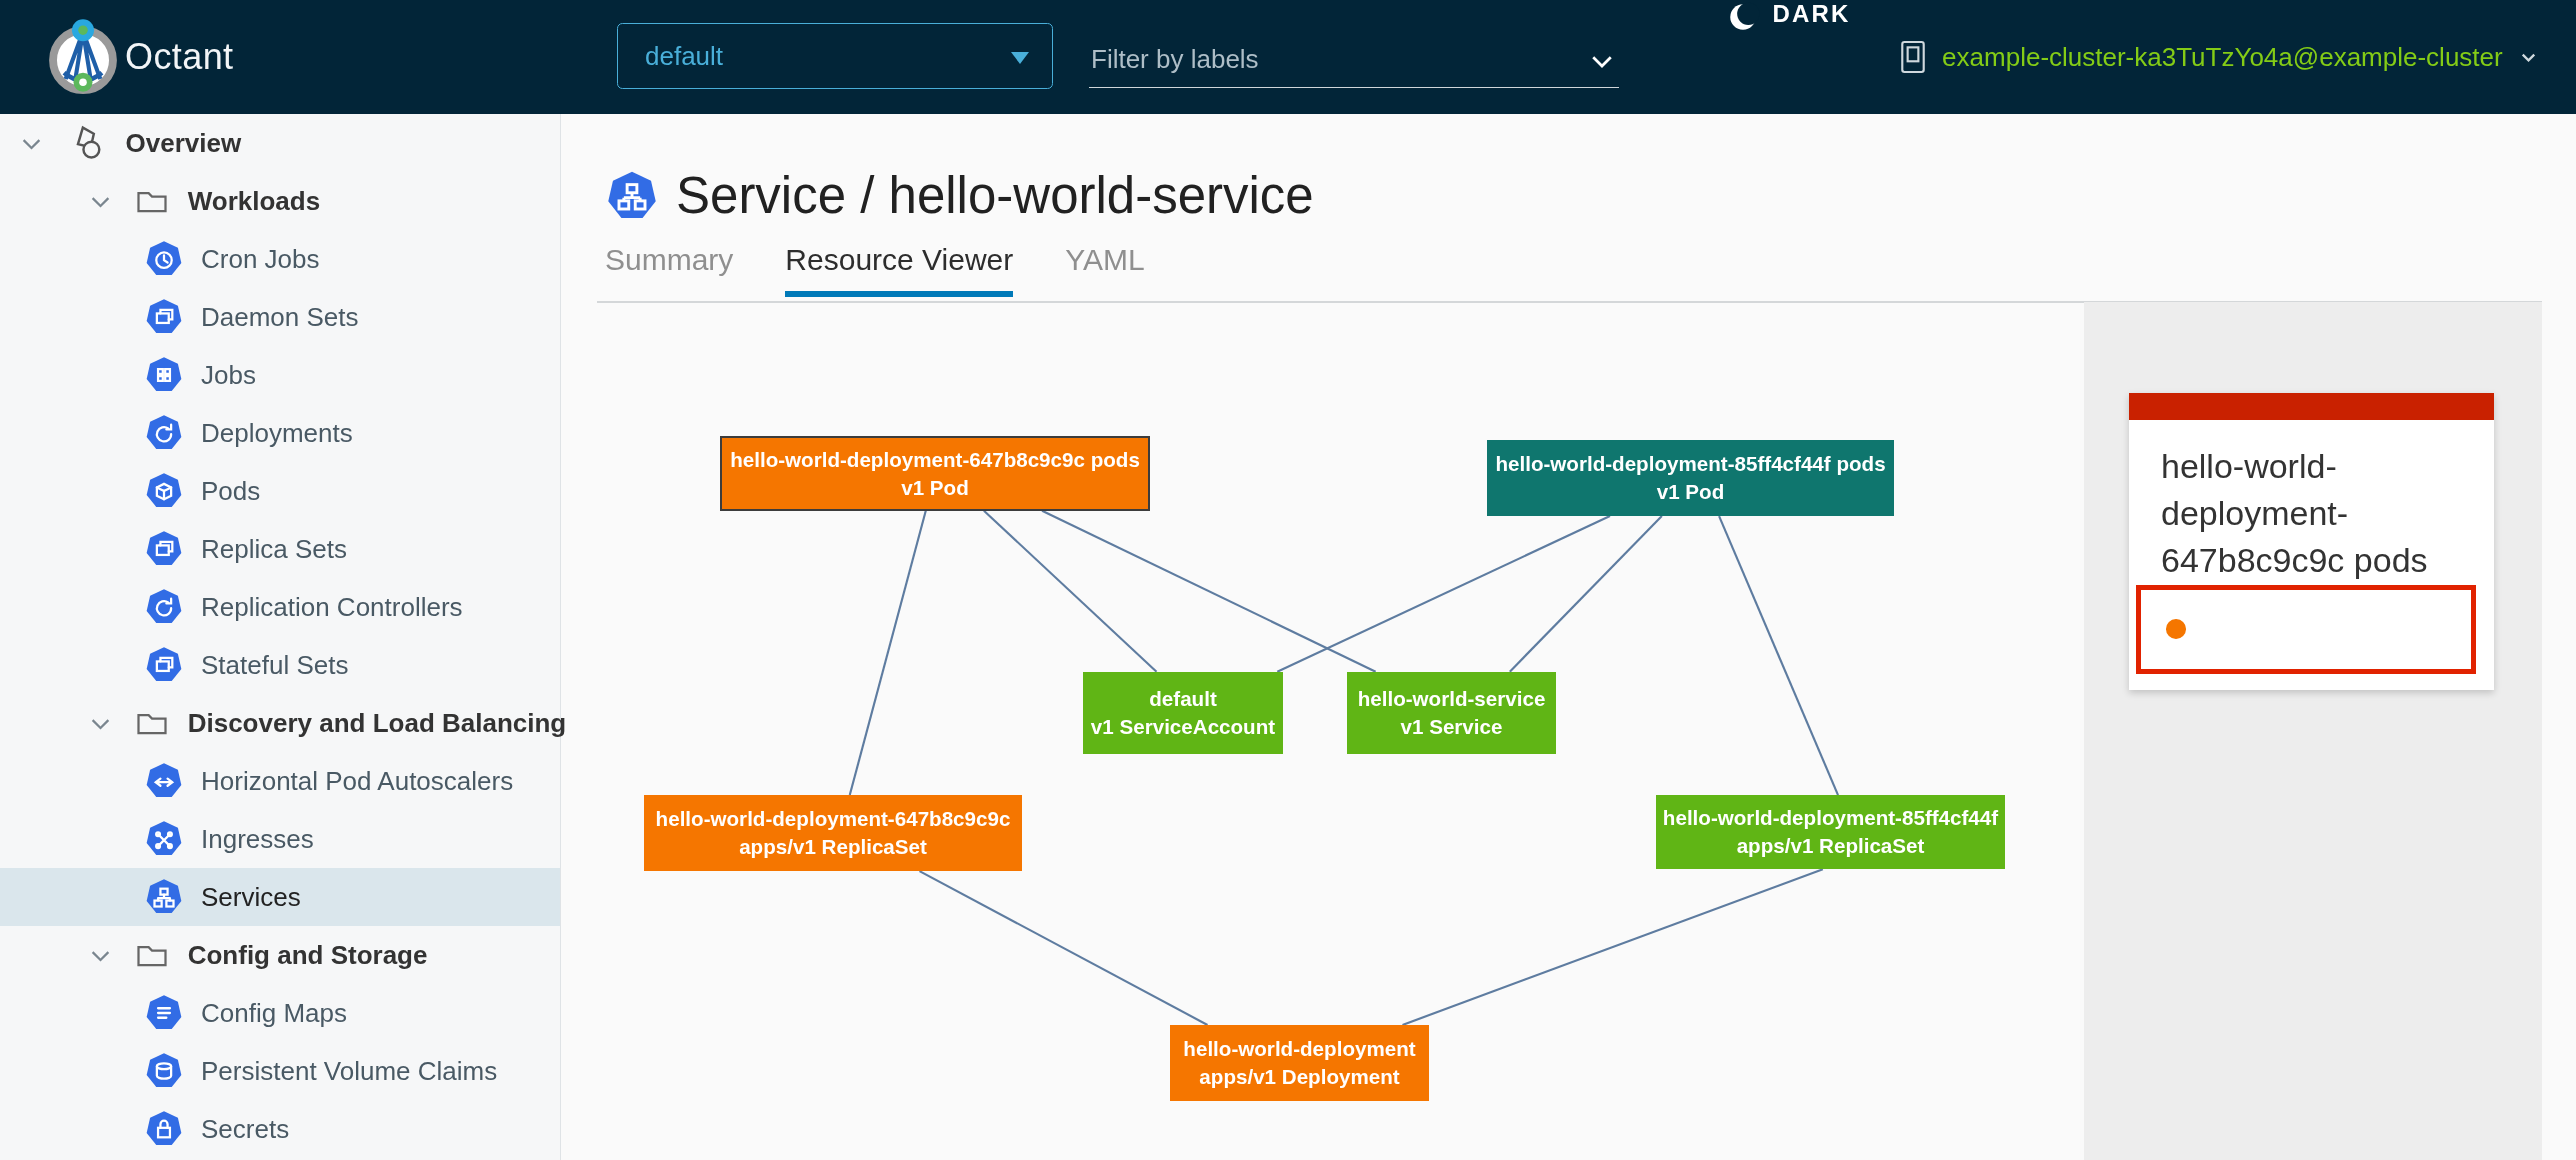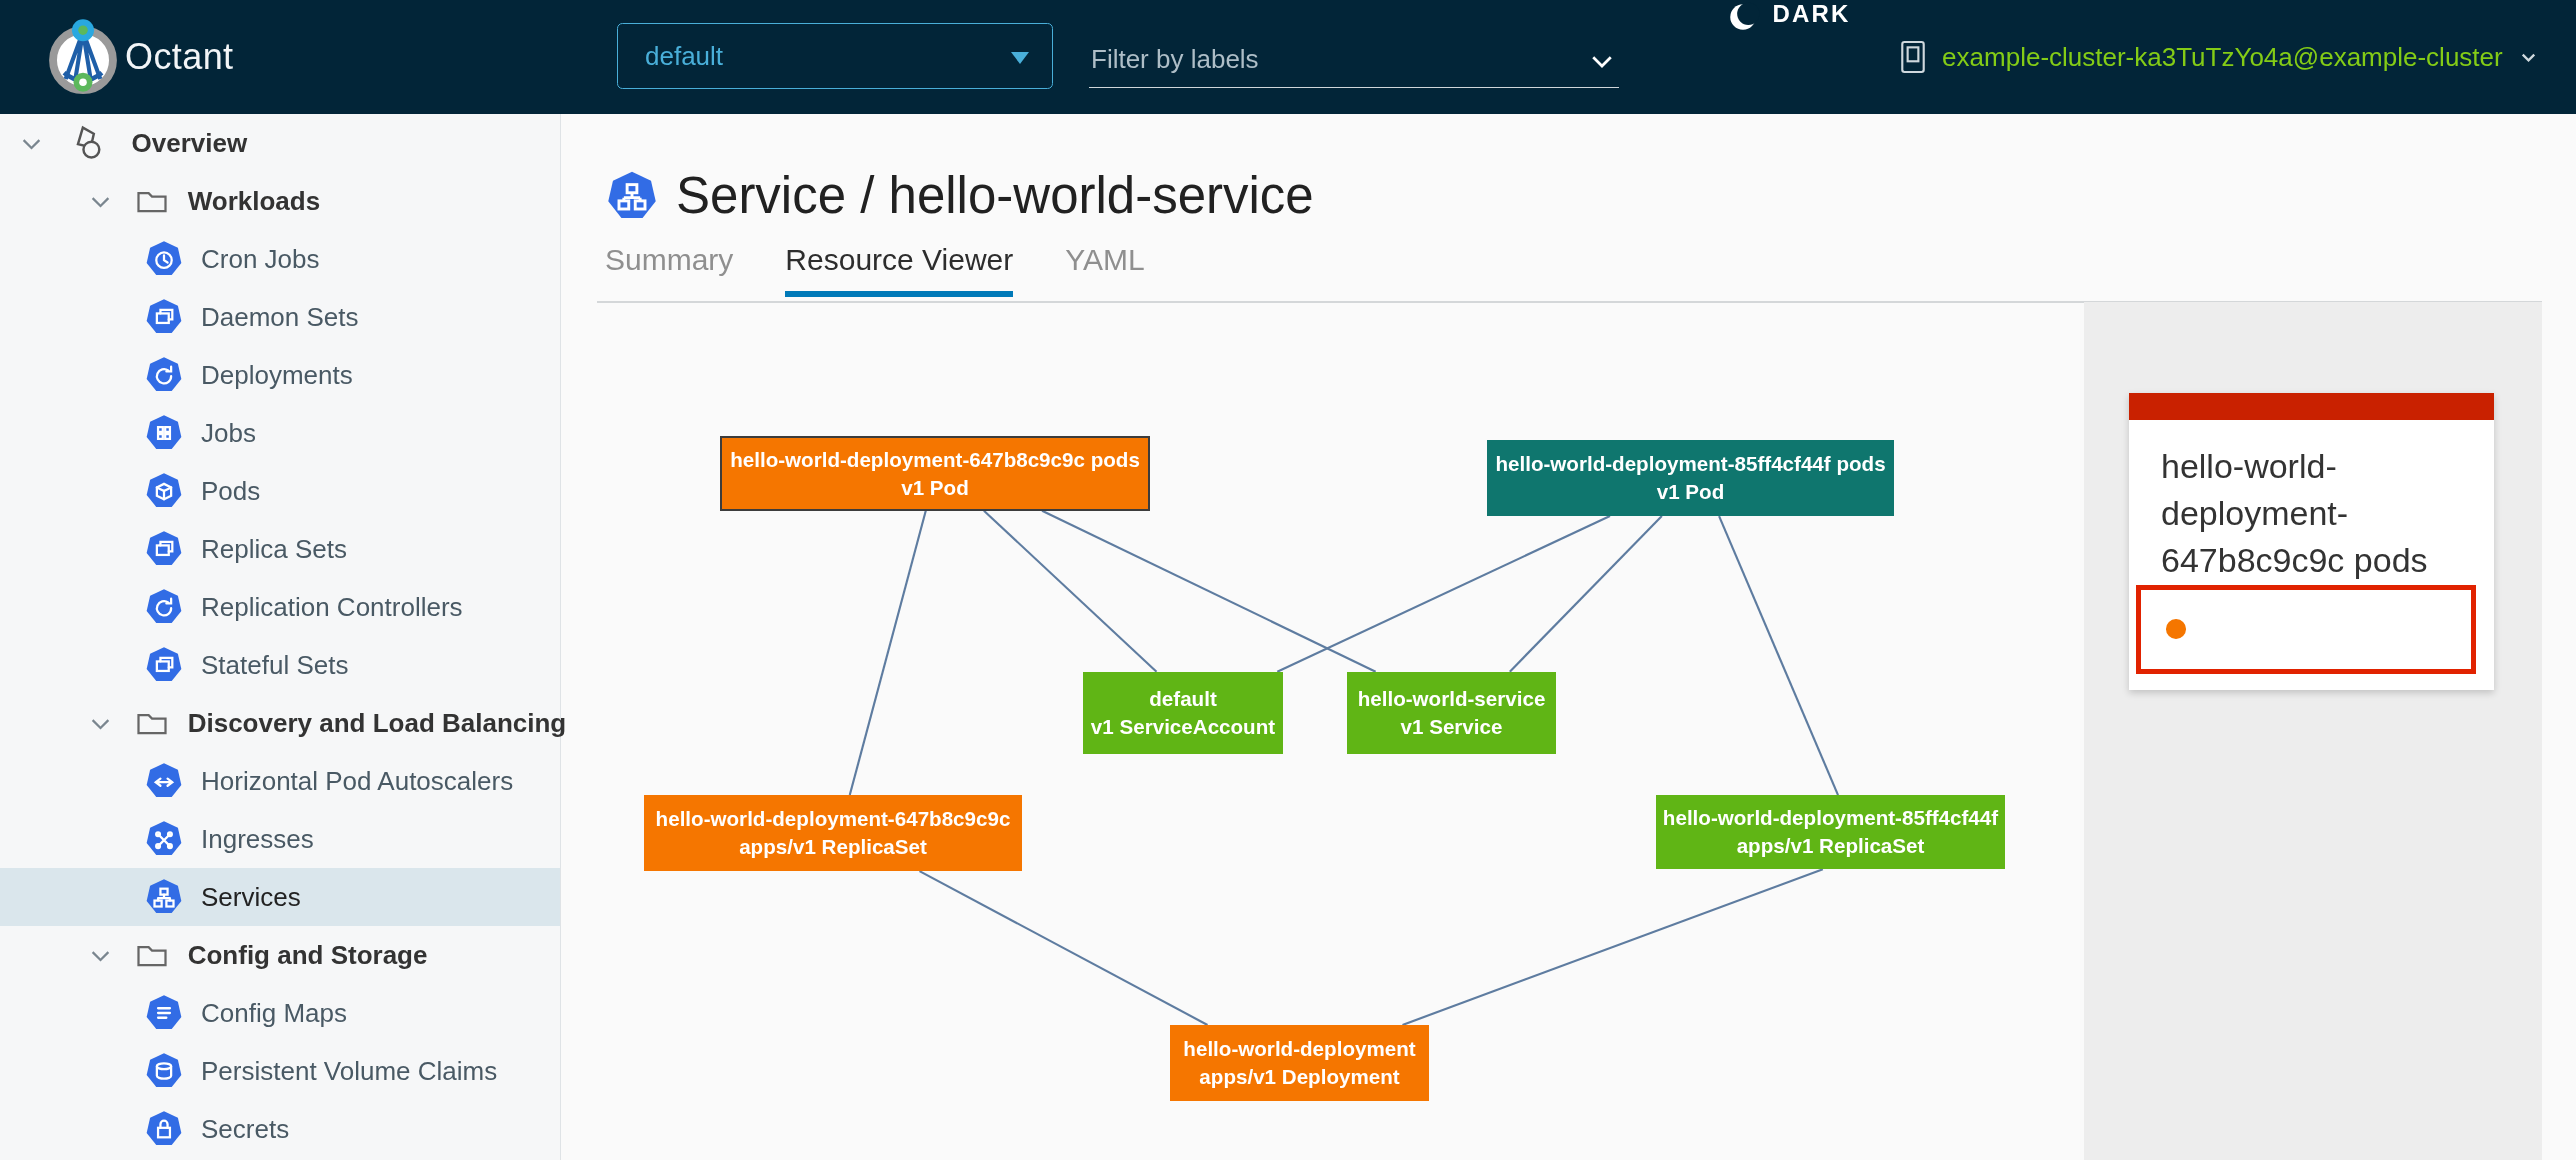--- a/index.html
+++ b/index.html
@@ -27,21 +27,21 @@
   .sidebar{position:absolute;left:0;top:114px;width:561px;height:1046px;background:#f6f7f8;
     border-right:1.8px solid #dfe3e6;box-sizing:border-box;z-index:20;}
   .srow{display:flex;align-items:center;height:58px;cursor:pointer;}
   .srow .label{font-size:26px;color:#495964;white-space:nowrap;}
   .srow.group .label,.srow.root .label{font-weight:700;color:#333;}
   .srow.active{background:#dae6ec;}
   .srow.active .label{color:#222;}
   .chev{width:27px;height:27px;flex:0 0 auto;}
   .d0{padding-left:18px;}
   .d0 .ovicon{margin-left:21.5px;}
-  .d0 .label{margin-left:26px;}
+  .d0 .label{margin-left:20px;}
   .d1{padding-left:59px;margin-left:28px;}
   .d1 .folder{margin-left:19.7px;}
   .d1 .label{margin-left:18px;}
   .d2{padding-left:145px;}
   .d2 .label{margin-left:18px;}
   .hepticon{width:38px;height:38px;flex:0 0 auto;}
   
   .title-row{position:absolute;left:606px;top:166px;display:flex;align-items:center;gap:18px;z-index:10;}
   .page-title{font-size:51px;color:#212121;}
   .tabs{position:absolute;left:605px;top:243px;display:flex;gap:52px;z-index:10;}
@@ -153,34 +153,34 @@
           <rect x="10" y="13" width="10" height="8"></rect>
           <path d="M13 13v-3h10v8h-3"></path>
         </g>
       </svg>
       <span class="label">Daemon Sets</span>
     </div>
     <div class="srow d2 leaf">
       <svg class="hepticon" viewBox="0 0 32 32">
         <polygon points="16,1 27.7,6.6 30.6,19.3 22.5,29.5 9.5,29.5 1.4,19.3 4.3,6.6" fill="#326ce5"></polygon>
         <g stroke="#ffffff" stroke-width="1.9" fill="none" stroke-linecap="round">
+          <path d="M11 11h4v4h-4zM17 11h4v4h-4zM11 17h4v4h-4zM17 17h4v4h-4z"></path>
+        </g>
+      </svg>
+      <span class="label">Jobs</span>
+    </div>
+    <div class="srow d2 leaf">
+      <svg class="hepticon" viewBox="0 0 32 32">
+        <polygon points="16,1 27.7,6.6 30.6,19.3 22.5,29.5 9.5,29.5 1.4,19.3 4.3,6.6" fill="#326ce5"></polygon>
+        <g stroke="#ffffff" stroke-width="1.9" fill="none" stroke-linecap="round">
           <path d="M22 17a6 6 0 1 1-2.5-4.8"></path>
           <path d="M22 9v4h-4"></path>
         </g>
       </svg>
       <span class="label">Deployments</span>
-    </div>
-    <div class="srow d2 leaf">
-      <svg class="hepticon" viewBox="0 0 32 32">
-        <polygon points="16,1 27.7,6.6 30.6,19.3 22.5,29.5 9.5,29.5 1.4,19.3 4.3,6.6" fill="#326ce5"></polygon>
-        <g stroke="#ffffff" stroke-width="1.9" fill="none" stroke-linecap="round">
-          <path d="M11 11h4v4h-4zM17 11h4v4h-4zM11 17h4v4h-4zM17 17h4v4h-4z"></path>
-        </g>
-      </svg>
-      <span class="label">Jobs</span>
     </div>
     <div class="srow d2 leaf">
       <svg class="hepticon" viewBox="0 0 32 32">
         <polygon points="16,1 27.7,6.6 30.6,19.3 22.5,29.5 9.5,29.5 1.4,19.3 4.3,6.6" fill="#326ce5"></polygon>
         <g stroke="#ffffff" stroke-width="1.9" fill="none" stroke-linecap="round">
           <path d="M16 10l6 3v7l-6 3-6-3v-7z"></path>
           <path d="M10 13l6 3 6-3M16 16v7"></path>
         </g>
       </svg>
       <span class="label">Pods</span>

